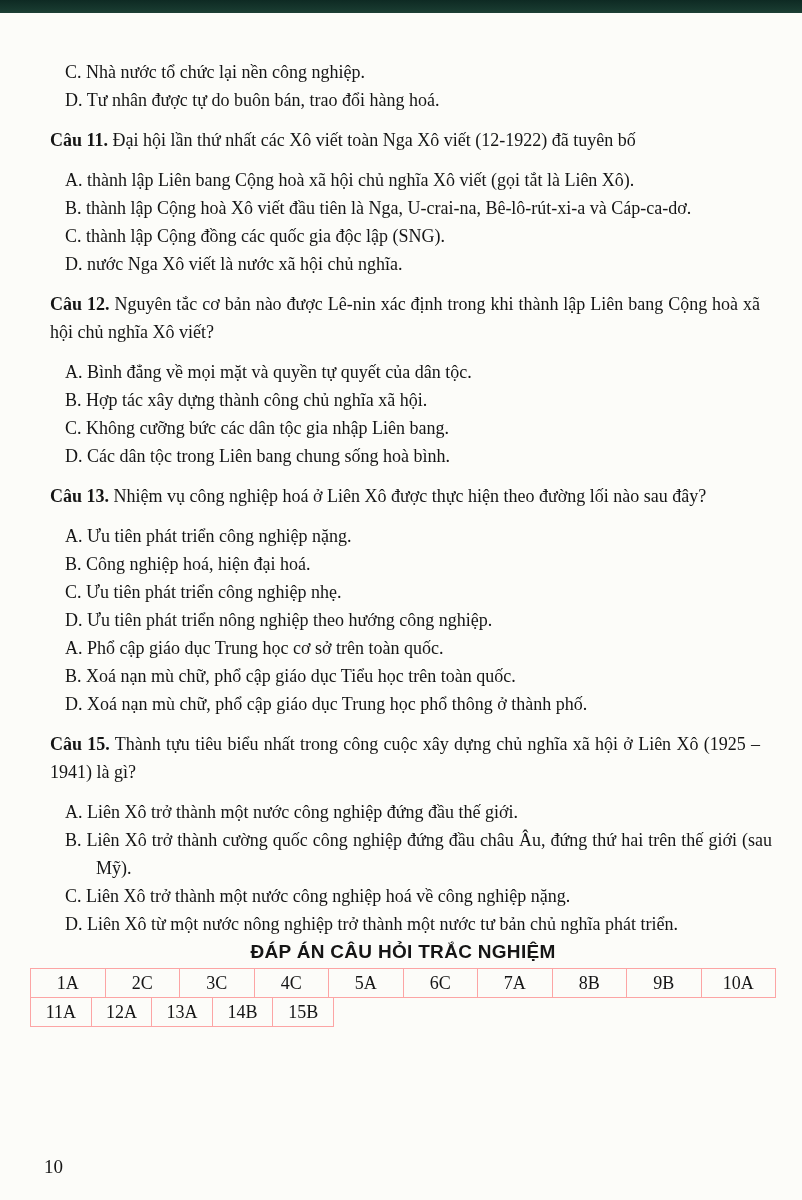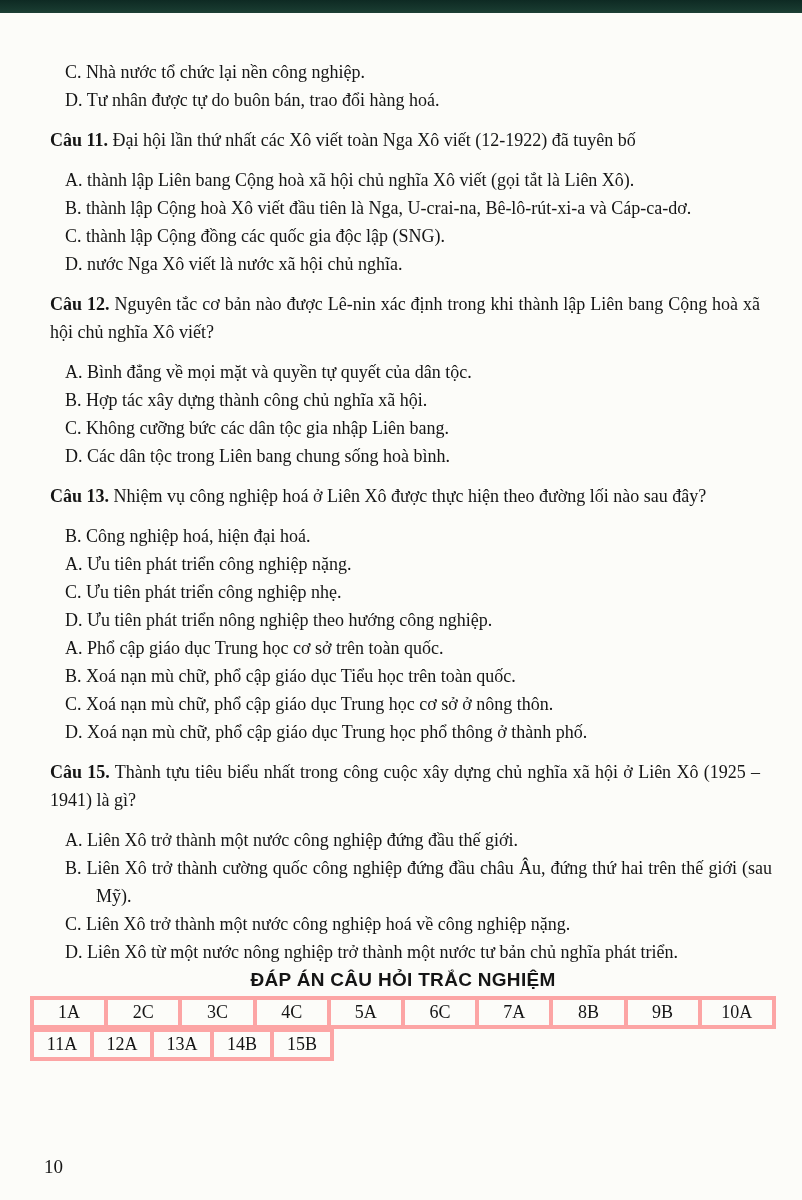--- a/index.html
+++ b/index.html
@@ -37,21 +37,21 @@
     font-family: "Liberation Sans", "DejaVu Sans", sans-serif;
     font-weight: bold;
     font-size: 19px;
     letter-spacing: 0.3px;
     margin: 3px 0 5px 0;
   }
   table.ak { border-collapse: collapse; table-layout: fixed; }
   table.ak-row1 { width: 746px; }
   table.ak-row2 { width: 304px; margin-top: -1px; }
   table.ak td {
-    border: 4px solid #fca5a5;
+    border: 1px solid #fca5a5;
     text-align: center;
     vertical-align: middle;
     height: 29px;
     font-size: 18px;
     font-family: "Liberation Serif", "DejaVu Serif", serif;
     margin-left: 24px;
   }
   .page-number {
     position: absolute;
     left: 44px;
@@ -81,30 +81,29 @@
   <div>
     <p class="qline"><span class="q-label">Câu 12.</span> <span>Nguyên tắc cơ bản nào được Lê-nin xác định trong khi thành lập Liên bang Cộng hoà xã hội chủ nghĩa Xô viết?</span></p>
     <p class="opt">A. Bình đẳng về mọi mặt và quyền tự quyết của dân tộc.</p>
     <p class="opt">B. Hợp tác xây dựng thành công chủ nghĩa xã hội.</p>
     <p class="opt">C. Không cưỡng bức các dân tộc gia nhập Liên bang.</p>
     <p class="opt">D. Các dân tộc trong Liên bang chung sống hoà bình.</p>
   </div>
 
   <div>
     <p class="qline"><span class="q-label">Câu 13.</span> <span>Nhiệm vụ công nghiệp hoá ở Liên Xô được thực hiện theo đường lối nào sau đây?</span></p>
+    <p class="opt">A. Ưu tiên phát triển công nghiệp nặng.</p>
     <p class="opt">B. Công nghiệp hoá, hiện đại hoá.</p>
-    <p class="opt">A. Ưu tiên phát triển công nghiệp nặng.</p>
     <p class="opt">C. Ưu tiên phát triển công nghiệp nhẹ.</p>
     <p class="opt">D. Ưu tiên phát triển nông nghiệp theo hướng công nghiệp.</p>
   </div>
 
   <div>
     <p class="opt">A. Phổ cập giáo dục Trung học cơ sở trên toàn quốc.</p>
     <p class="opt">B. Xoá nạn mù chữ, phổ cập giáo dục Tiểu học trên toàn quốc.</p>
-    <p class="opt">C. Xoá nạn mù chữ, phổ cập giáo dục Trung học cơ sở ở nông thôn.</p>
     <p class="opt">D. Xoá nạn mù chữ, phổ cập giáo dục Trung học phổ thông ở thành phố.</p>
   </div>
 
   <div>
     <p class="qline"><span class="q-label">Câu 15.</span> <span>Thành tựu tiêu biểu nhất trong công cuộc xây dựng chủ nghĩa xã hội ở Liên Xô (1925 – 1941) là gì?</span></p>
     <p class="opt">A. Liên Xô trở thành một nước công nghiệp đứng đầu thế giới.</p>
     <p class="opt">B. Liên Xô trở thành cường quốc công nghiệp đứng đầu châu Âu, đứng thứ hai trên thế giới (sau Mỹ).</p>
     <p class="opt">C. Liên Xô trở thành một nước công nghiệp hoá về công nghiệp nặng.</p>
     <p class="opt">D. Liên Xô từ một nước nông nghiệp trở thành một nước tư bản chủ nghĩa phát triển.</p>
   </div>

